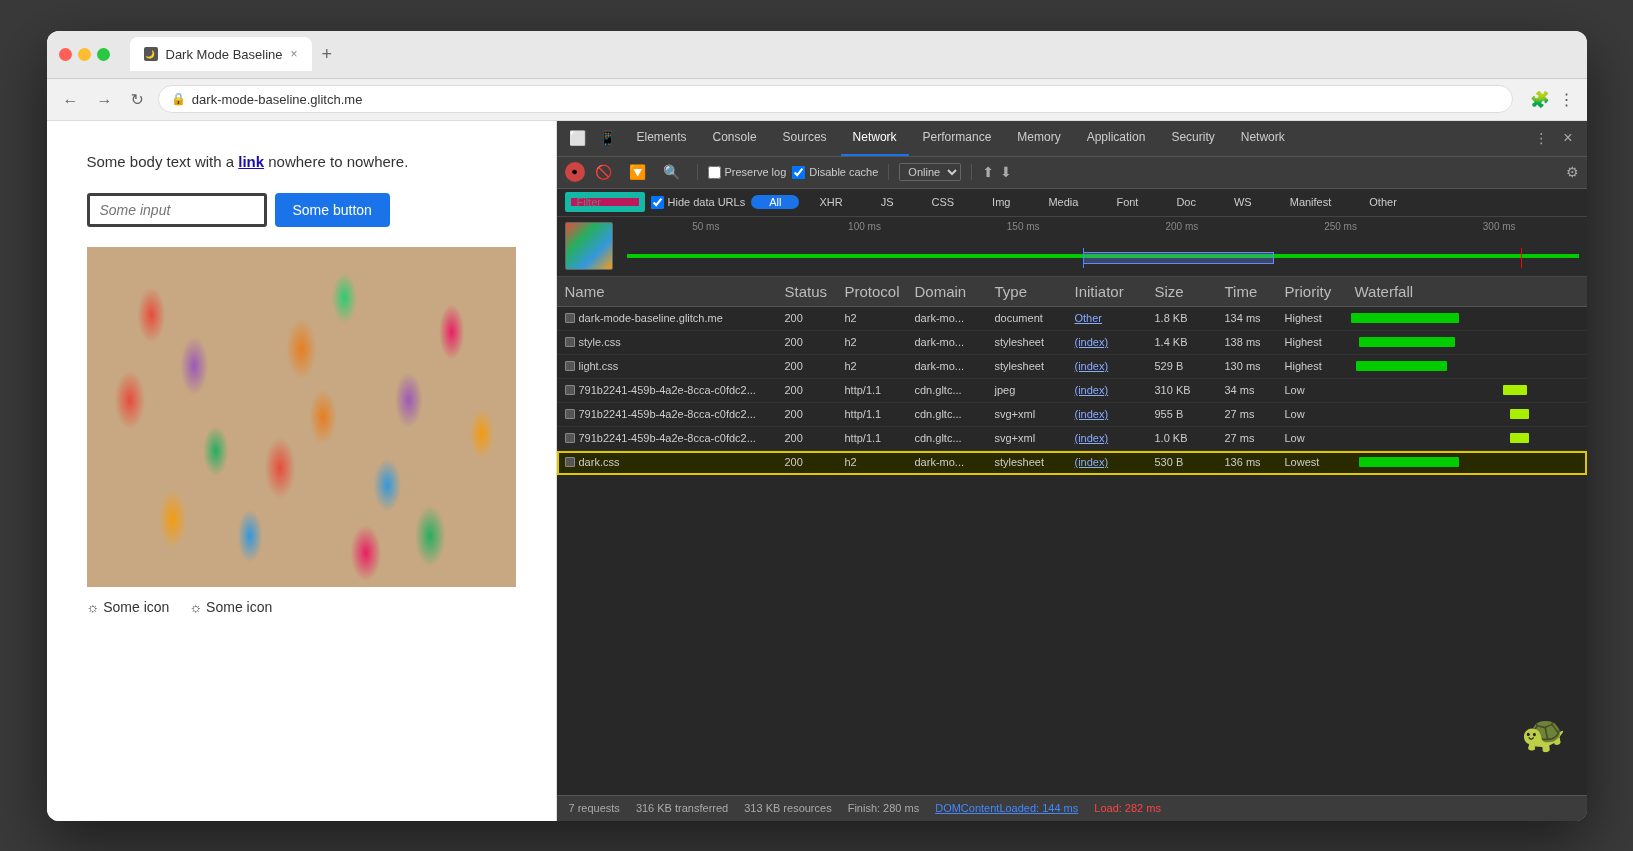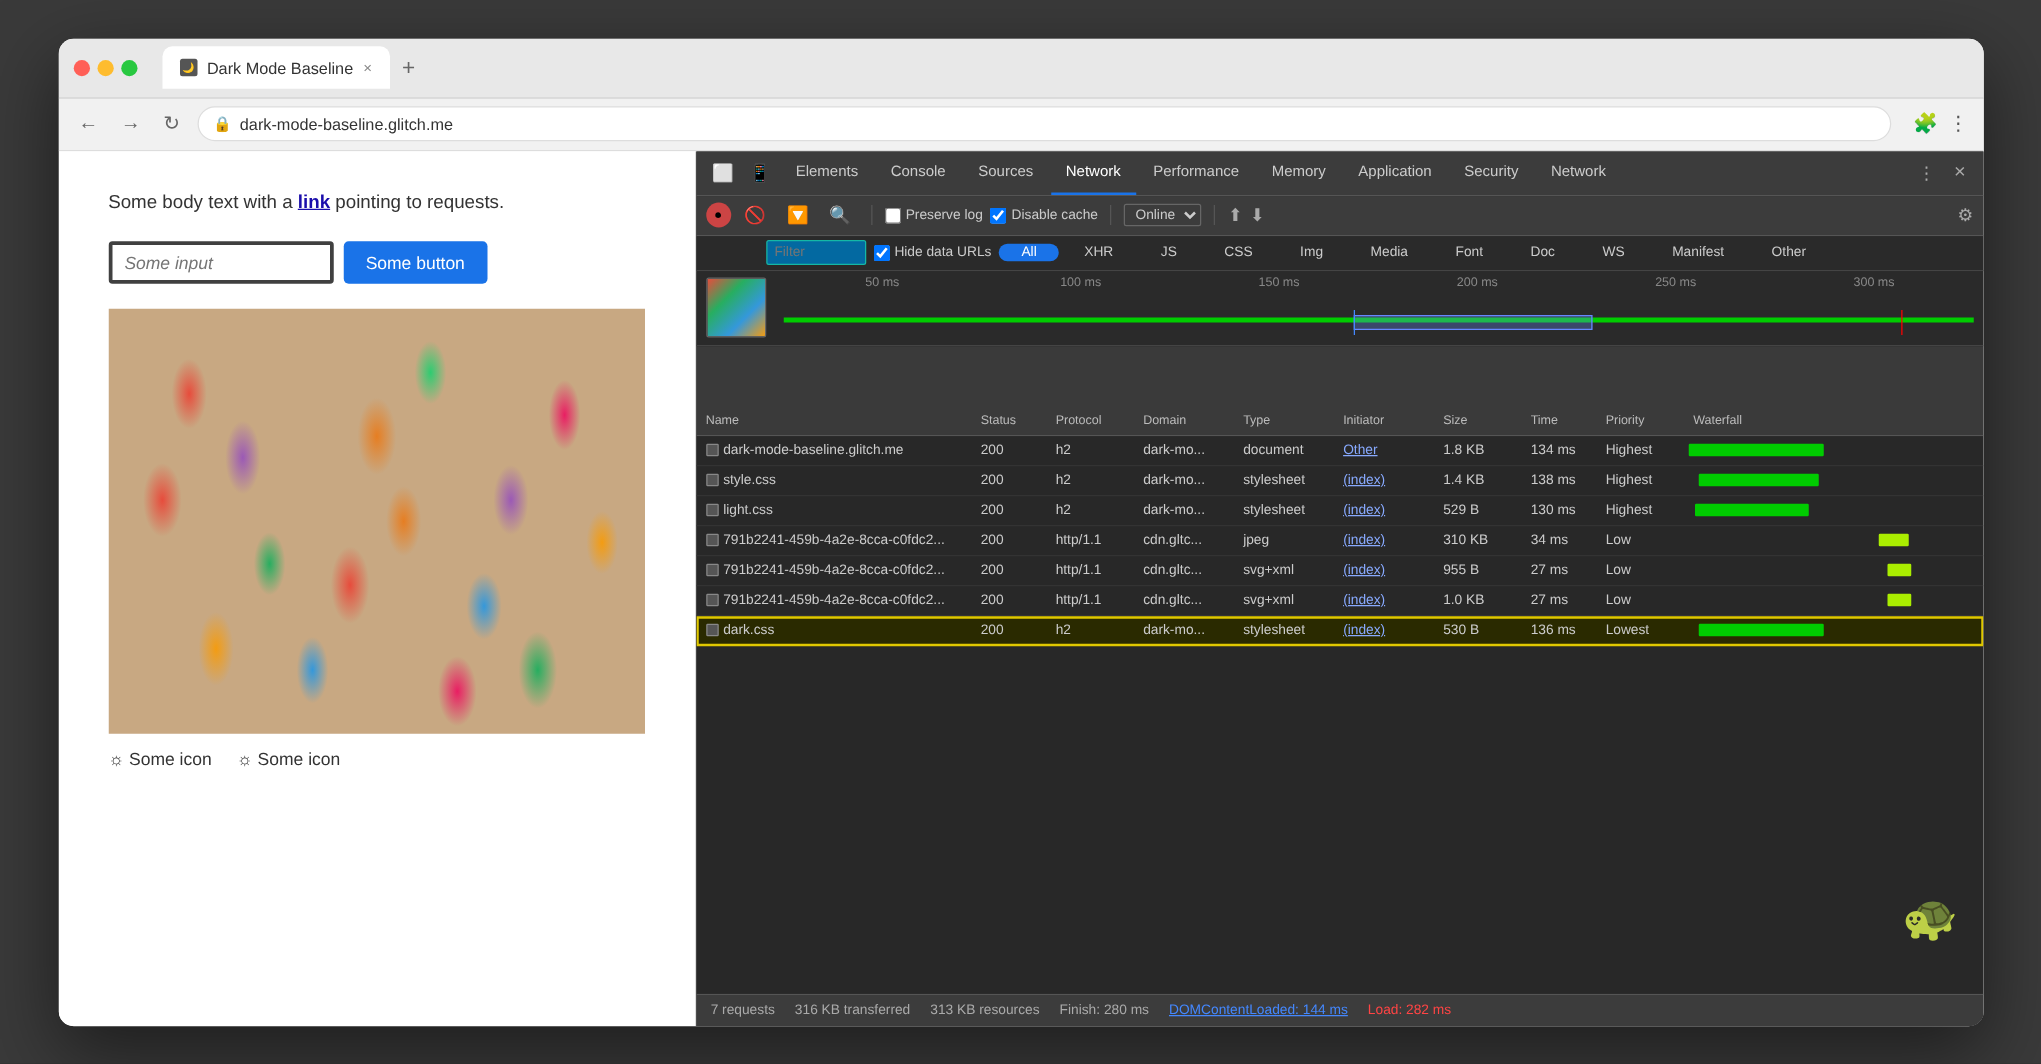--- a/index.html
+++ b/index.html
@@ -270,29 +270,28 @@
       background: #2a2a2a;
       height: 28px;
       display: flex;
       align-items: center;
       padding: 0 8px;
       gap: 6px;
       border-bottom: 1px solid #444;
       flex-shrink: 0;
     }
     .dt-filter-input {
-      background: #0369a1;
-      border: 1px solid #14b8a6;
+      background: #be185d;
+      border: 6px solid #14b8a6;
       color: #ccc;
       font-size: 11px;
       padding: 2px 6px;
       border-radius: 2px;
       width: 80px;
       height: 20px;
-      margin-left: 48px;
     }
     .dt-filter-chips {
       display: flex; gap: 2px; flex: 1;
     }
     .dt-chip {
       padding: 1px 18px;
       font-size: 11px;
       border-radius: 10px;
       cursor: pointer;
       color: #ccc;
@@ -378,27 +377,26 @@
     
     .dt-table-header {
       display: flex;
       align-items: center;
       background: #3a3a3a;
       border-bottom: 1px solid #555;
       padding: 4px 0;
       flex-shrink: 0;
     }
     .dt-th {
-      font-size: 10px;
+      font-size: 15px;
       color: #bbb;
       padding: 2px 8px;
       cursor: pointer;
       user-select: none;
       white-space: nowrap;
-      margin-top: 48px;
     }
     .dt-th-name { width: 220px; }
     .dt-th-status { width: 60px; }
     .dt-th-protocol { width: 70px; }
     .dt-th-domain { width: 80px; }
     .dt-th-type { width: 80px; }
     .dt-th-initiator { width: 80px; }
     .dt-th-size { width: 70px; }
     .dt-th-time { width: 60px; }
     .dt-th-priority { width: 70px; }
@@ -517,21 +515,21 @@
     <div class="chrome-actions">
       <button class="chrome-action-btn">🧩</button>
       <button class="chrome-action-btn">⋮</button>
     </div>
   </div>
 
   <div class="browser-content">
 
     <div class="webpage-panel">
       <p class="page-body-text">
-        <span>Some body text with a </span><a class="page-link">link</a><span> pointing to requests.</span>
+        <span>Some body text with a </span><a class="page-link">link</a><span> nowhere to nowhere.</span>
       </p>
       <div class="page-input-row">
         <input class="page-input" type="text" placeholder="Some input" style="">
         <button class="page-button">Some button</button>
       </div>
       <div class="candy-image"></div>
       <div class="icons-row">
         <span class="icon-item">
           <span>☼ Some icon</span>
         </span>

